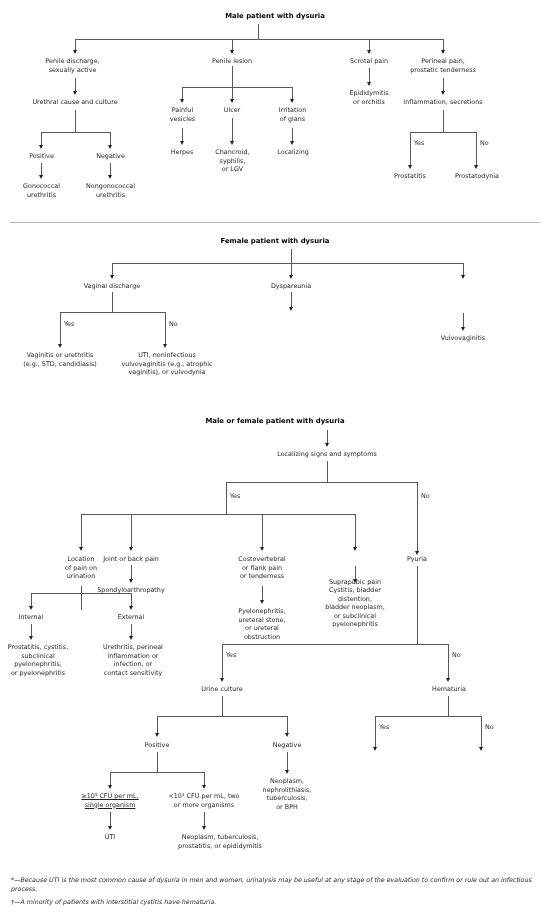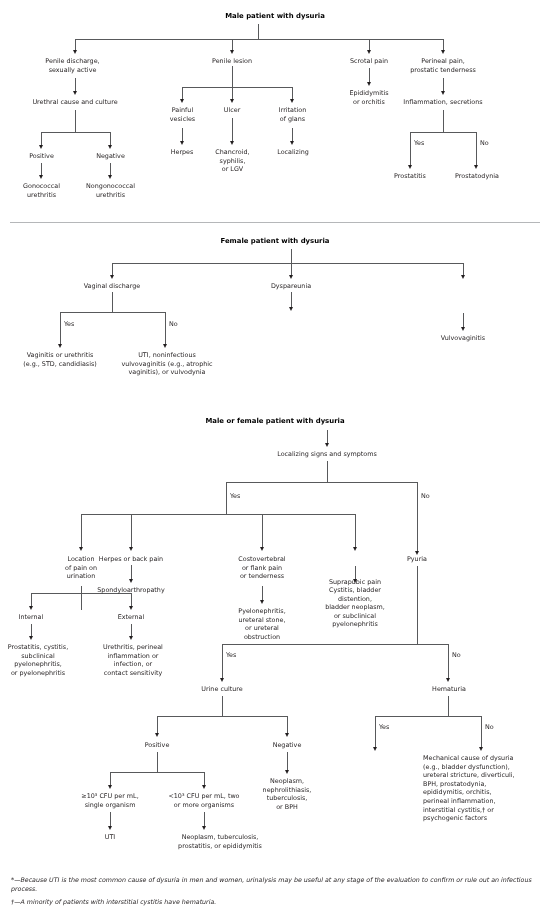--- a/index.html
+++ b/index.html
@@ -228,21 +228,21 @@
   <div class="arrow" style="left:128.5px;top:636px;"></div>
   <div class="node" style="left:-2px;top:643px;width:80px;">Prostatitis, cystitis,
 subclinical
 pyelonephritis,
 or pyelonephritis</div>
   <div class="node" style="left:89px;top:643px;width:88px;">Urethritis, perineal
 inflammation or
 infection, or
 contact sensitivity</div>
 
-  <div class="node" style="left:92px;top:555px;width:78px;">Herpes or back pain</div>
+  <div class="node" style="left:92px;top:555px;width:78px;">Joint or back pain</div>
   <div class="vline" style="left:131px;top:565px;height:14px;"></div>
   <div class="arrow" style="left:128.5px;top:579px;"></div>
   <div class="node" style="left:87px;top:586px;width:88px;">Spondyloarthropathy</div>
 
   <div class="node" style="left:225px;top:555px;width:74px;">Costovertebral
 or flank pain
 or tenderness</div>
   <div class="vline" style="left:262px;top:586px;height:14px;"></div>
   <div class="arrow" style="left:259.5px;top:600px;"></div>
   <div class="node" style="left:225px;top:607px;width:74px;">Pyelonephritis,
@@ -278,21 +278,21 @@
   <div class="arrow" style="left:284.5px;top:733px;"></div>
   <div class="node" style="left:130px;top:741px;width:54px;">Positive</div>
   <div class="node" style="left:260px;top:741px;width:54px;">Negative</div>
 
   <div class="vline" style="left:157px;top:752px;height:20px;"></div>
   <div class="hline" style="left:110px;top:772px;width:94px;"></div>
   <div class="vline" style="left:110px;top:772px;height:13px;"></div>
   <div class="arrow" style="left:107.5px;top:785px;"></div>
   <div class="vline" style="left:204px;top:772px;height:13px;"></div>
   <div class="arrow" style="left:201.5px;top:785px;"></div>
-  <div class="node" style="left:62px;top:792px;width:96px;">≥10³ CFU per mL,
+  <div class="node" style="left:62px;top:792px;width:96px;text-decoration:underline;">≥10³ CFU per mL,
 single organism</div>
   <div class="node" style="left:152px;top:792px;width:104px;">&lt;10³ CFU per mL, two
 or more organisms</div>
   <div class="vline" style="left:110px;top:812px;height:14px;"></div>
   <div class="arrow" style="left:107.5px;top:826px;"></div>
   <div class="vline" style="left:204px;top:812px;height:14px;"></div>
   <div class="arrow" style="left:201.5px;top:826px;"></div>
   <div class="node" style="left:90px;top:833px;width:40px;">UTI</div>
   <div class="node" style="left:160px;top:833px;width:120px;">Neoplasm, tuberculosis,
 prostatitis, or epididymitis</div>
@@ -306,27 +306,19 @@
 
   <div class="node" style="left:420px;top:685px;width:58px;">Hematuria</div>
   <div class="vline" style="left:448px;top:696px;height:20px;"></div>
   <div class="hline" style="left:375px;top:716px;width:106px;"></div>
   <div class="vline" style="left:375px;top:716px;height:31px;"></div>
   <div class="arrow" style="left:372.5px;top:747px;"></div>
   <div class="vline" style="left:481px;top:716px;height:31px;"></div>
   <div class="arrow" style="left:478.5px;top:747px;"></div>
   <div class="lbl" style="left:379px;top:723px;">Yes</div>
   <div class="lbl" style="left:485px;top:723px;">No</div>
-  <div class="node left" style="left:423px;top:754px;width:124px;">Mechanical cause of dysuria
-(e.g., bladder dysfunction),
-ureteral stricture, diverticuli,
-BPH, prostatodynia,
-epididymitis, orchitis,
-perineal inflammation,
-interstitial cystitis,† or
-psychogenic factors</div>
 
   <div class="footnotes" style="left:11px;top:875px;width:528px;">
     <p class="fn">*—Because UTI is the most common cause of dysuria in men and women, urinalysis may be useful at any stage of the evaluation to confirm or rule out an infectious process.</p>
     <p class="fn">†—A minority of patients with interstitial cystitis have hematuria.</p>
   </div>
 
 </div>
 
 </body></html>

